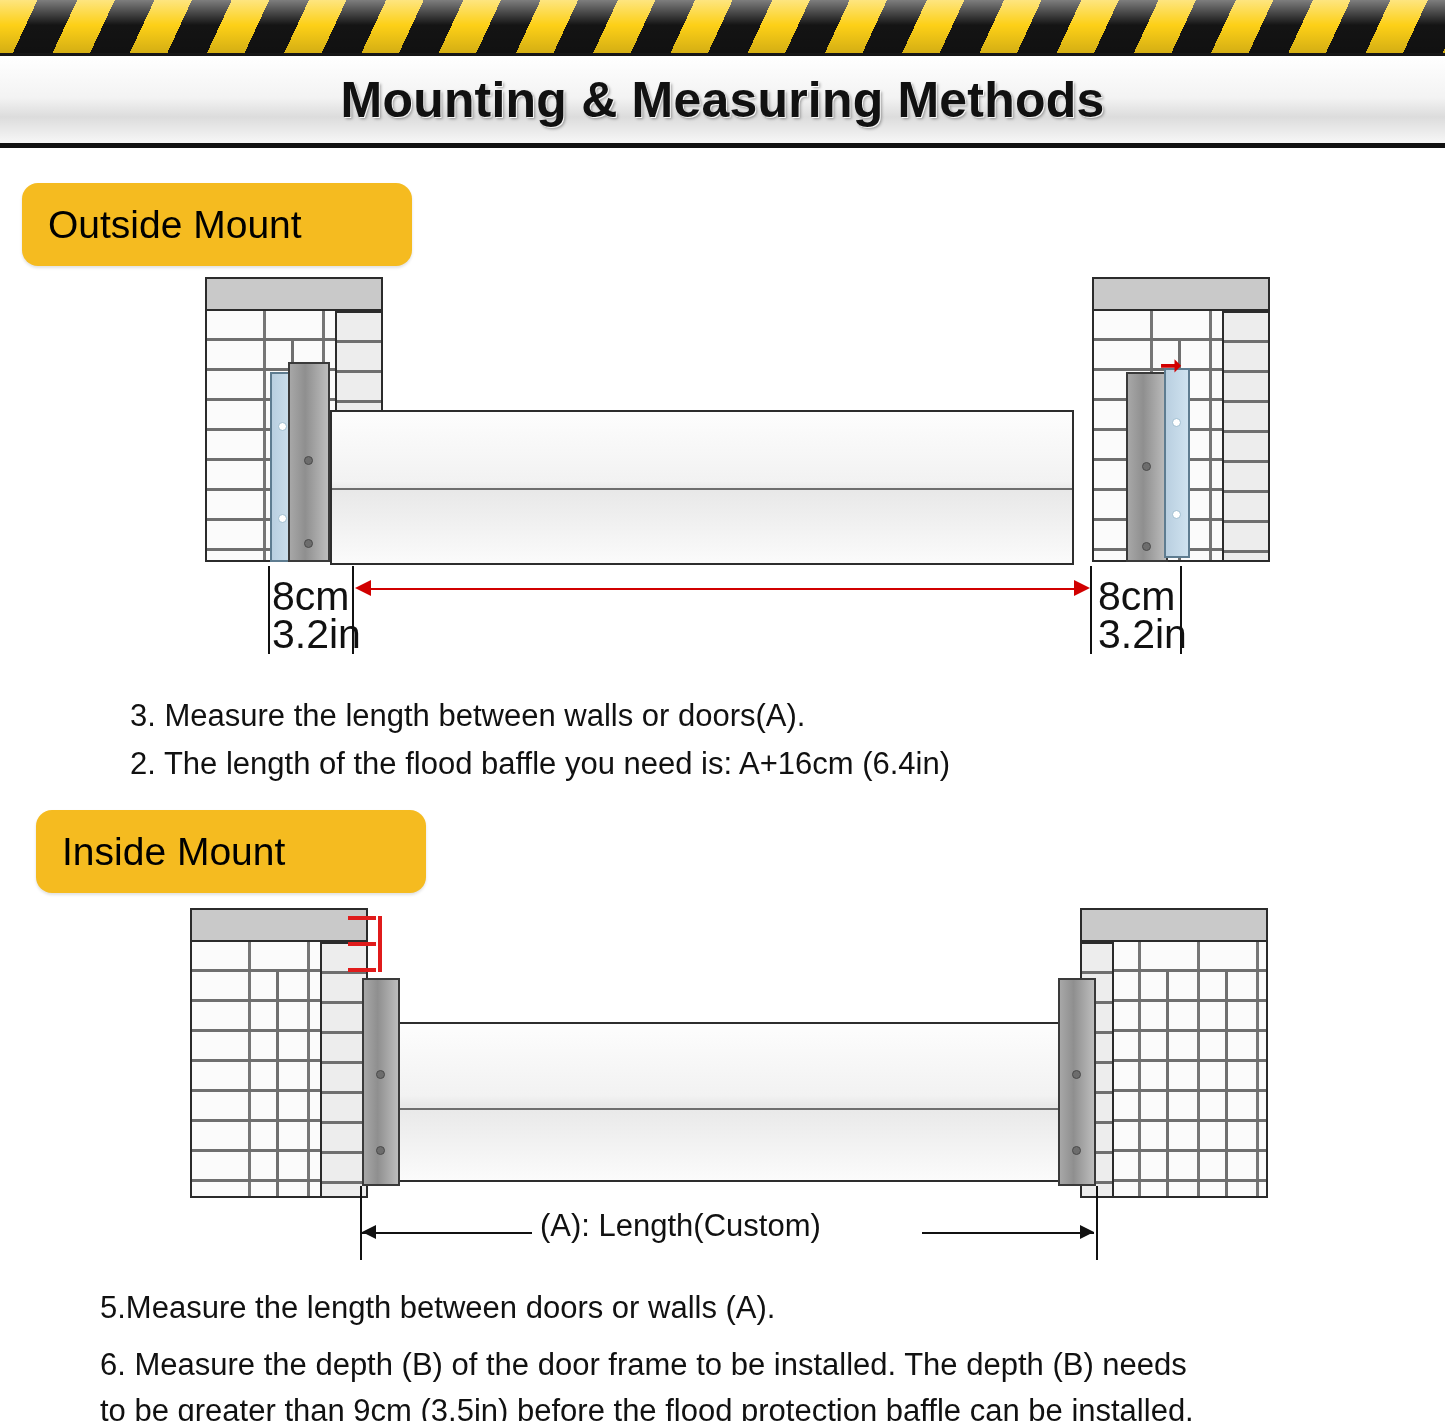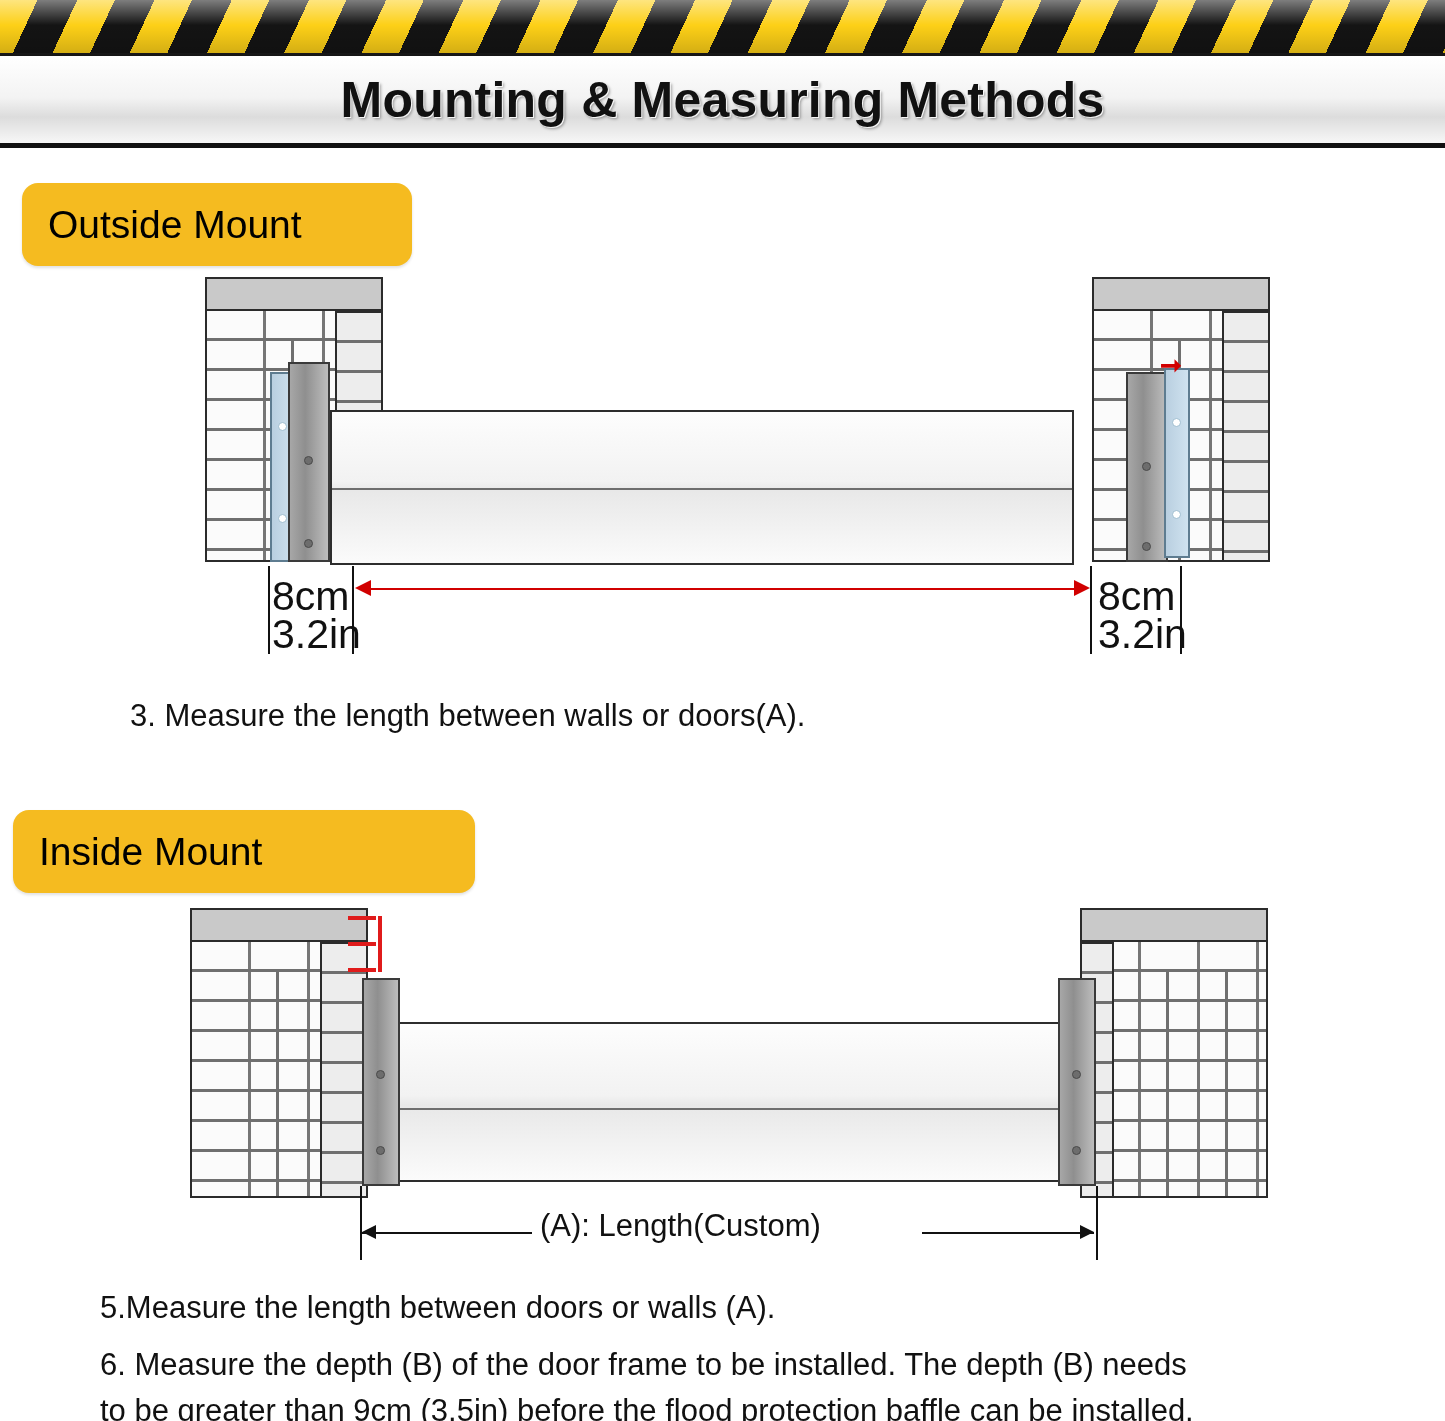--- a/index.html
+++ b/index.html
@@ -67,21 +67,21 @@
     background: #f5bb20;
     border-radius: 16px;
     color: #000000;
     font-size: 39px;
     display: flex;
     align-items: center;
     padding: 0 26px;
     box-shadow: 0 2px 3px rgba(0,0,0,.12);
   }
   #pill-outside { left: 22px; top: 183px; width: 390px; height: 83px; }
-  #pill-inside  { left: 13px; top: 810px; width: 462px; height: 83px; text-align: right; }
+  #pill-inside  { left: 36px; top: 810px; width: 390px; height: 83px; text-align: right; }
 
   
   .pier { position: absolute; }
   .pier .top {
     position: absolute;
     left: 0; top: 0;
     width: 100%; height: 34px;
     background: #c9c9c9;
     border: 2px solid #2b2b2b;
   }
@@ -318,20 +318,21 @@
   <div class="arrow-r" style="left:1074px; top:580px;"></div>
 
   <div class="dimtext" style="left:272px; top:574px;">8cm</div>
   <div class="dimtext" style="left:272px; top:612px;">3.2in</div>
   <div class="dimtext" style="left:1098px; top:574px;">8cm</div>
   <div class="dimtext" style="left:1098px; top:612px;">3.2in</div>
 
 
   <div class="steps" style="left:130px; top:692px;">
     <div>3. Measure the length between walls or doors(A).</div>
+    <div>2. The length of the flood baffle you need is: A+16cm (6.4in)</div>
   </div>
 
   <div class="pill" id="pill-inside">
     <span>Inside Mount</span>
   </div>
 
   <div class="pier" style="left:190px; top:908px; width:178px; height:290px;">
     <div class="top"></div>
     <div class="face" style="top:34px; height:256px;">
       <div class="stagger"></div>

